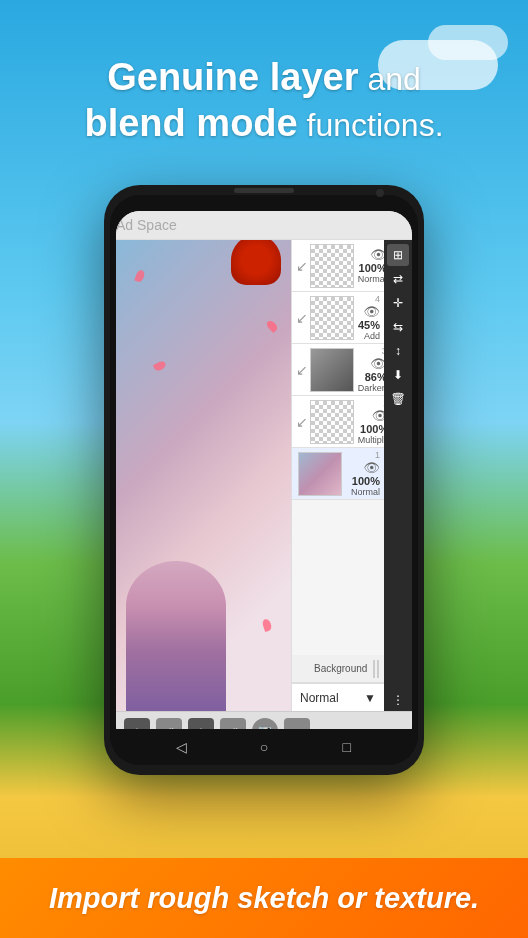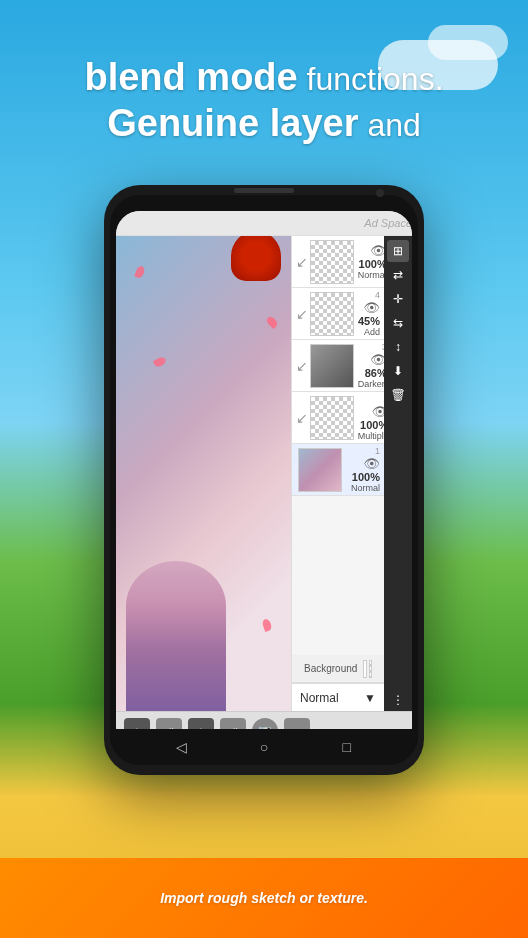--- a/index.html
+++ b/index.html
@@ -108,26 +108,25 @@
       background: #f0f0f0;
       border-radius: 24px;
       overflow: hidden;
       display: flex;
       flex-direction: column;
     }
 
     
     .ad-bar {
       background: #e8e8e8;
-      text-align: right;
+      text-align: left;
       padding: 6px 0;
-      font-size: 11px;
+      font-size: 14px;
       color: #aaa;
       border-bottom: 1px solid #ddd;
-      font-style: italic;
     }
 
     
     .canvas-area {
       flex: 1;
       display: flex;
       position: relative;
       background: #c8c8c8;
       overflow: hidden;
     }
@@ -217,21 +216,21 @@
     .layer-arrow {
       font-size: 14px;
       color: #999;
       margin-right: 2px;
     }
 
     
     .bg-row {
       display: flex;
       align-items: center;
-      padding: 4px 12px;
+      padding: 4px 22px;
       background: #f0f0f0;
       border-bottom: 1px solid #ddd;
       height: 28px;
     }
 
     .bg-label {
       font-size: 10px;
       color: #555;
       margin-right: 6px;
     }
@@ -354,21 +353,21 @@
       bottom: 0; left: 0; right: 0;
       height: 80px;
       background: linear-gradient(135deg, #ff8c00 0%, #ff6600 100%);
       display: flex;
       align-items: center;
       justify-content: center;
     }
 
     .orange-banner-text {
       color: white;
-      font-size: 14px;
+      font-size: 29px;
       font-weight: 900;
       text-align: center;
       text-shadow: 0 1px 3px rgba(0,0,0,0.2);
       font-style: italic;
     }
 
     
     .petal {
       position: absolute;
       width: 8px; height: 12px;
@@ -422,24 +421,24 @@
 <body>
 
 <div class="background">
 
   <div class="cloud1"></div>
   <div class="cloud2"></div>
 </div>
 
 <div class="headline">
   <div>
-    <span class="headline-bold">blend mode</span><span class="headline-normal"> functions.</span>
+    <span class="headline-bold">Genuine layer</span><span class="headline-normal"> and</span>
   </div>
   <div>
-    <span class="headline-bold">Genuine layer</span><span class="headline-normal"> and</span>
+    <span class="headline-bold">blend mode</span><span class="headline-normal"> functions.</span>
   </div>
 </div>
 
 <div class="phone">
   <div class="phone-speaker"></div>
   <div class="phone-camera"></div>
   <div class="phone-inner">
 
     <div class="screen">
 

